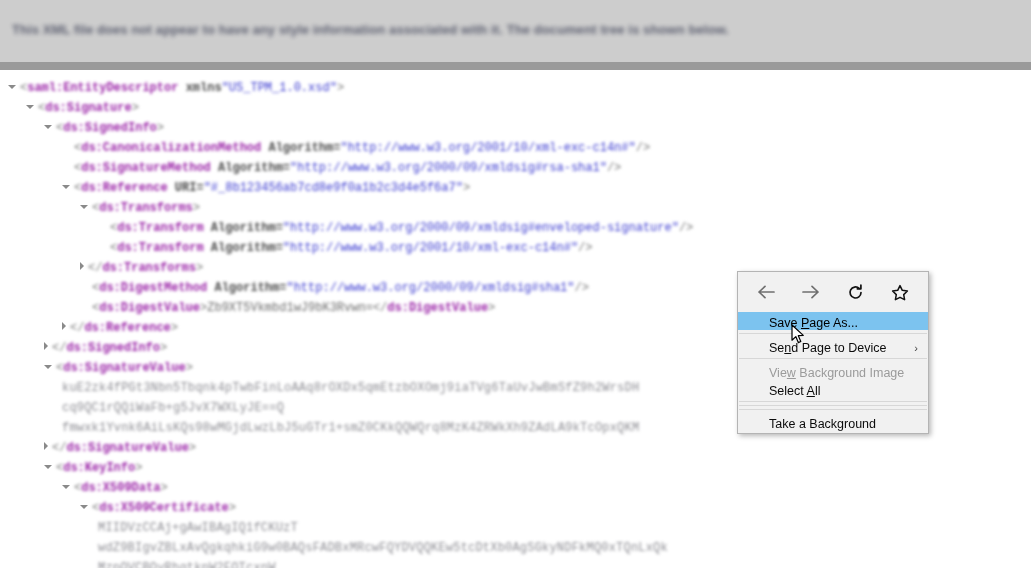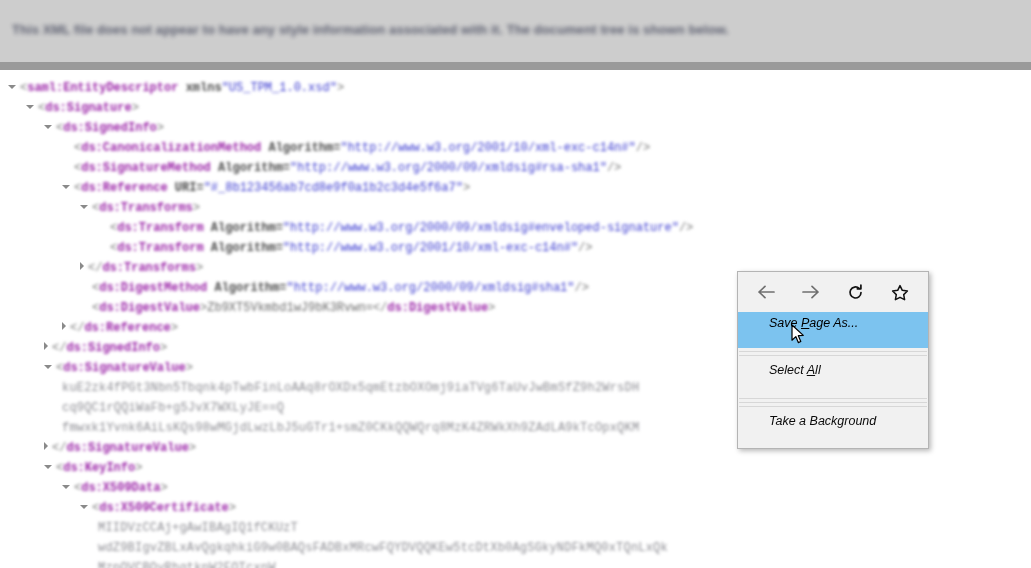--- a/index.html
+++ b/index.html
@@ -128,26 +128,25 @@
     justify-content: center;
   }
   .navbtn svg { display: block; }
   .menu-sep {
     height: 1px;
     background: #d7d7d7;
     margin: 3px 1px;
   }
   .menu-item {
     position: relative;
-    height: 36px;
+    height: 18px;
     line-height: 22px;
     padding: 0 10px 0 31px;
     white-space: nowrap;
     color: #0b0b0b;
-    font-style: italic;
   }
   .menu-item.selected {
     background: #7cc3ef;
     color: #000;
   }
   .menu-item.disabled { color: #9b9b9b; }
   .menu-item .u { text-decoration: underline; }
   .submenu-arrow {
     position: absolute;
     right: 10px;
@@ -222,21 +221,23 @@
     </div>
     <div class="navbtn">
       <svg width="18" height="17" viewBox="0 0 18 17">
         <path d="M9 1.6 L11.3 6.3 L16.4 7 L12.7 10.6 L13.6 15.7 L9 13.3 L4.4 15.7 L5.3 10.6 L1.6 7 L6.7 6.3 Z" fill="none" stroke="#111" stroke-width="1.5" stroke-linejoin="round"></path>
       </svg>
     </div>
   </div>
   <div id="menu-groups">
       <div class="menu-item selected"><span>Save <span class="u">P</span>age As...</span></div>
       <div class="menu-sep"></div>
-      <div class="menu-sep"></div>
+      <div class="menu-item"><span>Se<span class="u">n</span>d Page to Device</span><span class="submenu-arrow">›</span></div>
+      <div class="menu-sep"></div>
+      <div class="menu-item disabled"><span>Vie<span class="u">w</span> Background Image</span></div>
       <div class="menu-item"><span>Select <span class="u">A</span>ll</span></div>
       <div class="menu-sep"></div>
       <div class="menu-sep"></div>
       <div class="menu-sep"></div>
       <div class="menu-item"><span>Take a Background</span></div>
     </div>
 </div>
 
 <svg id="mouse-cursor" width="16" height="22" viewBox="0 0 16 22">
   <path d="M1 1 L1 16.2 L4.8 12.6 L7.3 18.6 L9.8 17.5 L7.3 11.7 L12.3 11.4 Z" fill="#ffffff" stroke="#000000" stroke-width="1.2" stroke-linejoin="round"></path>

